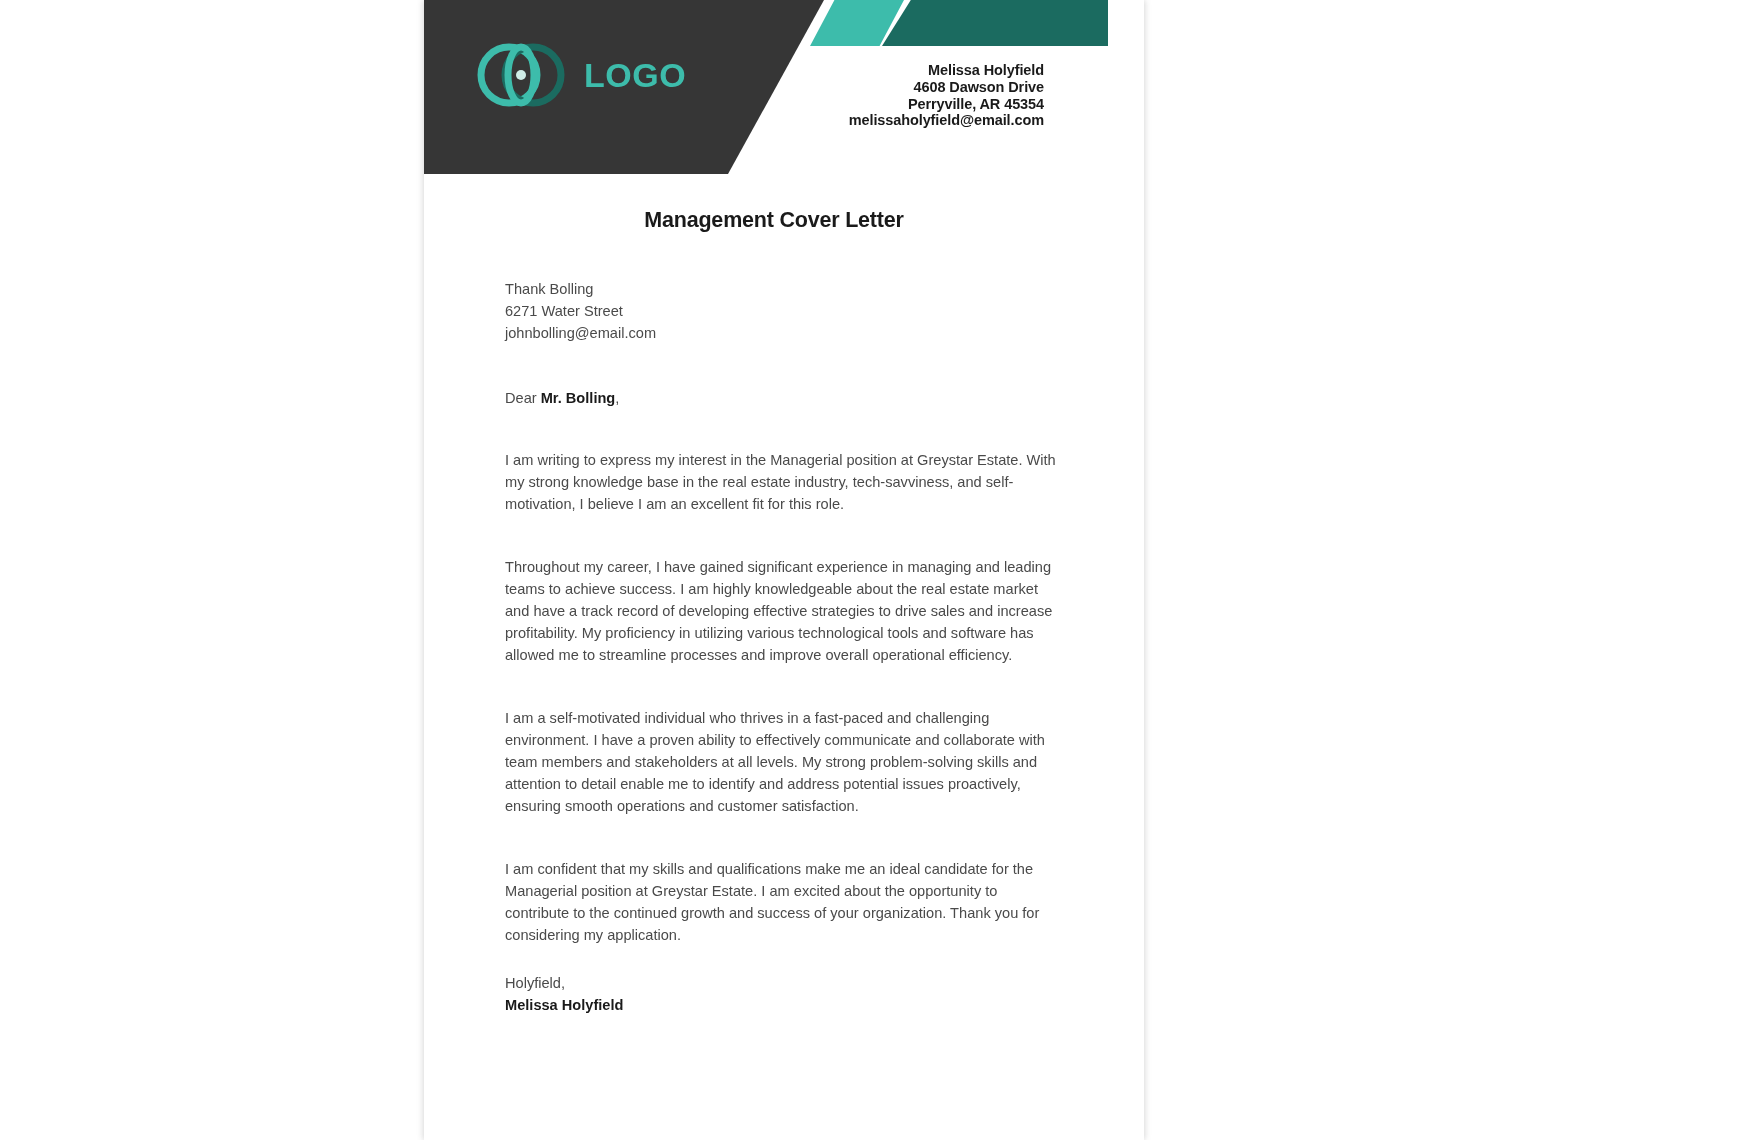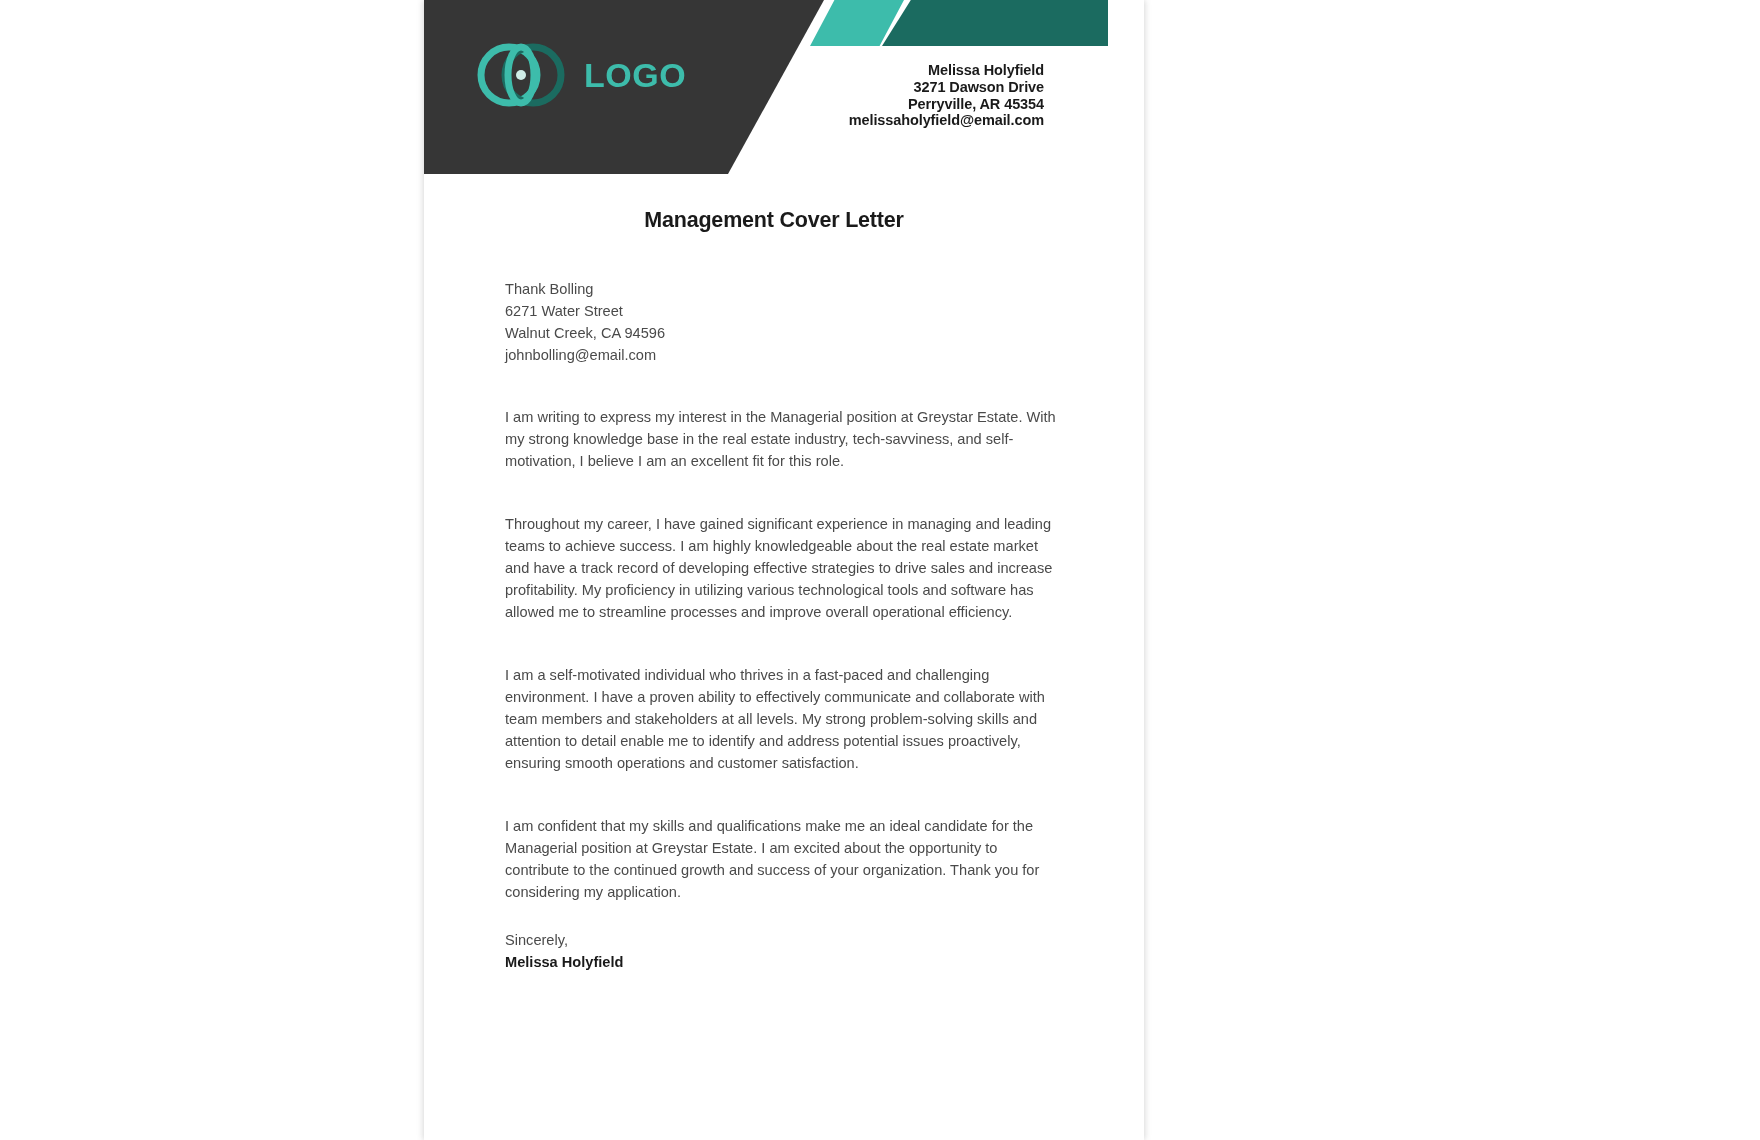--- a/index.html
+++ b/index.html
@@ -189,43 +189,45 @@
             <circle cx="59" cy="37" r="28" fill="none" stroke="#1B6B60" stroke-width="7"></circle>
             <ellipse cx="47" cy="37" rx="13" ry="28" fill="none" stroke="#3DBCAB" stroke-width="7"></ellipse>
             <circle cx="47" cy="37" r="5" fill="#CFEDE7"></circle>
           </svg>
         </span>
         <span class="logo-text">LOGO</span>
       </div>
 
       <div class="sender">
         <div>Melissa Holyfield</div>
-        <div>3271 Dawson Drive</div>
+        <div>4608 Dawson Drive</div>
         <div>Perryville, AR 45354</div>
         <div>melissaholyfield@email.com</div>
       </div>
 
     </div>
 
     <div class="letter">
 
       <div class="doc-title">Management Cover Letter</div>
 
       <div class="recipient">
         <div>Thank Bolling</div>
         <div>6271 Water Street</div>
-        <div>Walnut Creek, CA 94596</div>
         <div>johnbolling@email.com</div>
       </div>
 
+      <div class="salutation">
+        <span>Dear </span><b>Mr. Bolling</b><span>,</span>
+      </div>
 
       <p class="para">I am writing to express my interest in the Managerial position at Greystar Estate. With my strong knowledge base in the real estate industry, tech-savviness, and self-motivation, I believe I am an excellent fit for this role.</p>
       <p class="para">Throughout my career, I have gained significant experience in managing and leading teams to achieve success. I am highly knowledgeable about the real estate market and have a track record of developing effective strategies to drive sales and increase profitability. My proficiency in utilizing various technological tools and software has allowed me to streamline processes and improve overall operational efficiency.</p>
       <p class="para">I am a self-motivated individual who thrives in a fast-paced and challenging environment. I have a proven ability to effectively communicate and collaborate with team members and stakeholders at all levels. My strong problem-solving skills and attention to detail enable me to identify and address potential issues proactively, ensuring smooth operations and customer satisfaction.</p>
       <p class="para">I am confident that my skills and qualifications make me an ideal candidate for the Managerial position at Greystar Estate. I am excited about the opportunity to contribute to the continued growth and success of your organization. Thank you for considering my application.</p>
 
-      <div class="closing">Sincerely,</div>
+      <div class="closing">Holyfield,</div>
       <div class="signature">Melissa Holyfield</div>
 
     </div>
 
   </div>
 </div>
 
 </body></html>

